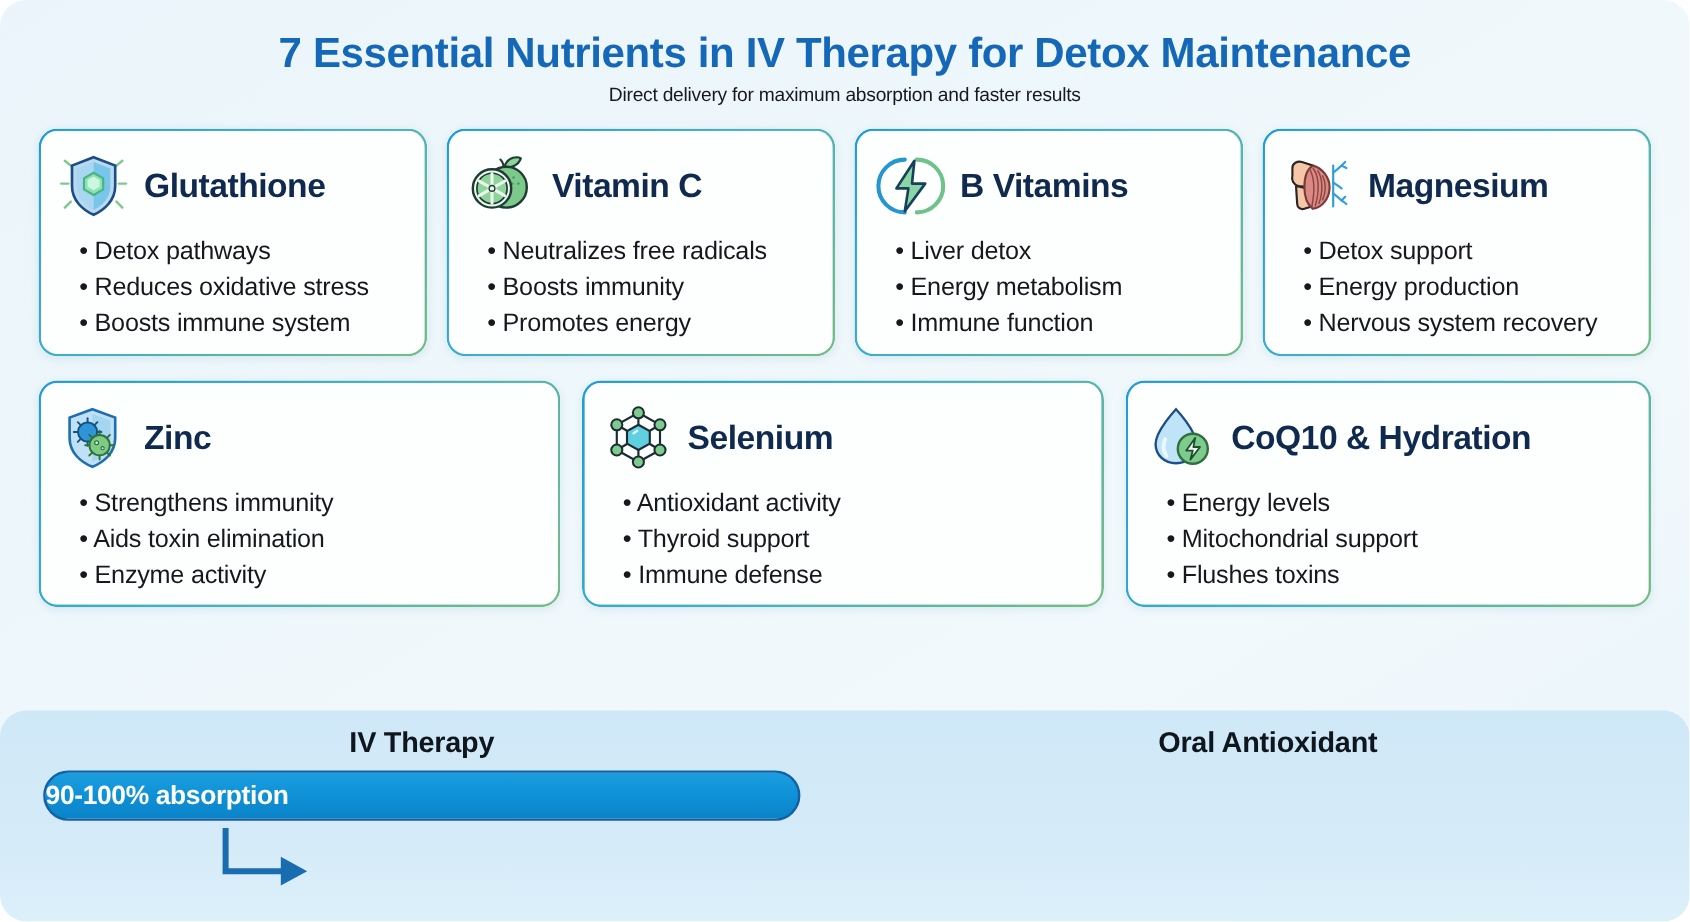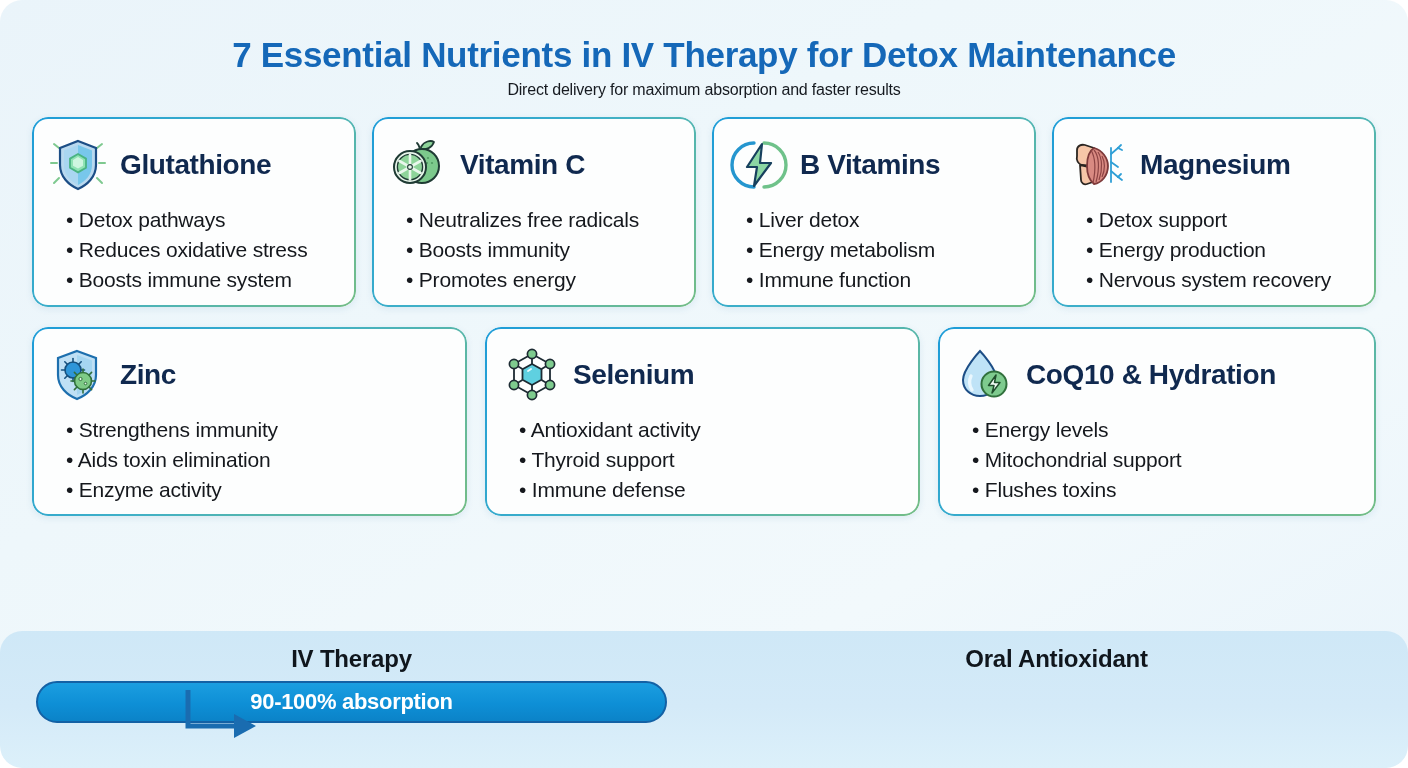--- a/index.html
+++ b/index.html
@@ -19,21 +19,21 @@
     position: relative;
     width: 1408px;
     height: 768px;
     background: linear-gradient(150deg, #eaf4fa 0%, #eef7fb 35%, #f2f9fc 70%, #e9f4fb 100%);
     border-radius: 22px;
     overflow: hidden;
   }
 
   
   .header {
-    padding-top: 34px;
+    padding-top: 24px;
     text-align: center;
   }
   .main-title {
     font-size: 35px;
     font-weight: bold;
     color: #1568b8;
     letter-spacing: -0.3px;
     line-height: 1.18;
   }
   .subtitle {
@@ -118,21 +118,21 @@
   .row-2 .card:nth-child(2) { flex: 0 0 435px; }
   .row-2 .card:nth-child(3) { flex: 1 1 auto; }
   .row-2 { gap: 18px; }
 
   
   .compare {
     position: absolute;
     left: 0;
     right: 0;
     bottom: 0;
-    height: 137px;
+    height: 176px;
     background: linear-gradient(180deg, #cfe8f7 0%, #d4eaf8 55%, #dcf0fa 100%);
     border-radius: 22px;
     padding: 14px 36px 0 36px;
   }
   .compare-cols {
     display: flex;
     gap: 74px;
   }
   .col { flex: 1 1 0; min-width: 0; }
   .col-label {
@@ -144,21 +144,21 @@
     margin-bottom: 8px;
   }
 
   .bar {
     position: relative;
     height: 42px;
     border-radius: 21px;
     overflow: hidden;
     display: flex;
     align-items: center;
-    justify-content: center;
+    justify-content: flex-start;
   }
   .bar-iv {
     background: linear-gradient(180deg, #1b9ee0 0%, #0e8fd6 55%, #0b83c8 100%);
     border: 2px solid #1361a5;
   }
   .bar-oral-wrap {
     position: relative;
     border-radius: 21px;
     padding: 2px;
     background: linear-gradient(90deg, #2ba2d6 0%, #4fb2ab 40%, #6fbd7e 100%);

